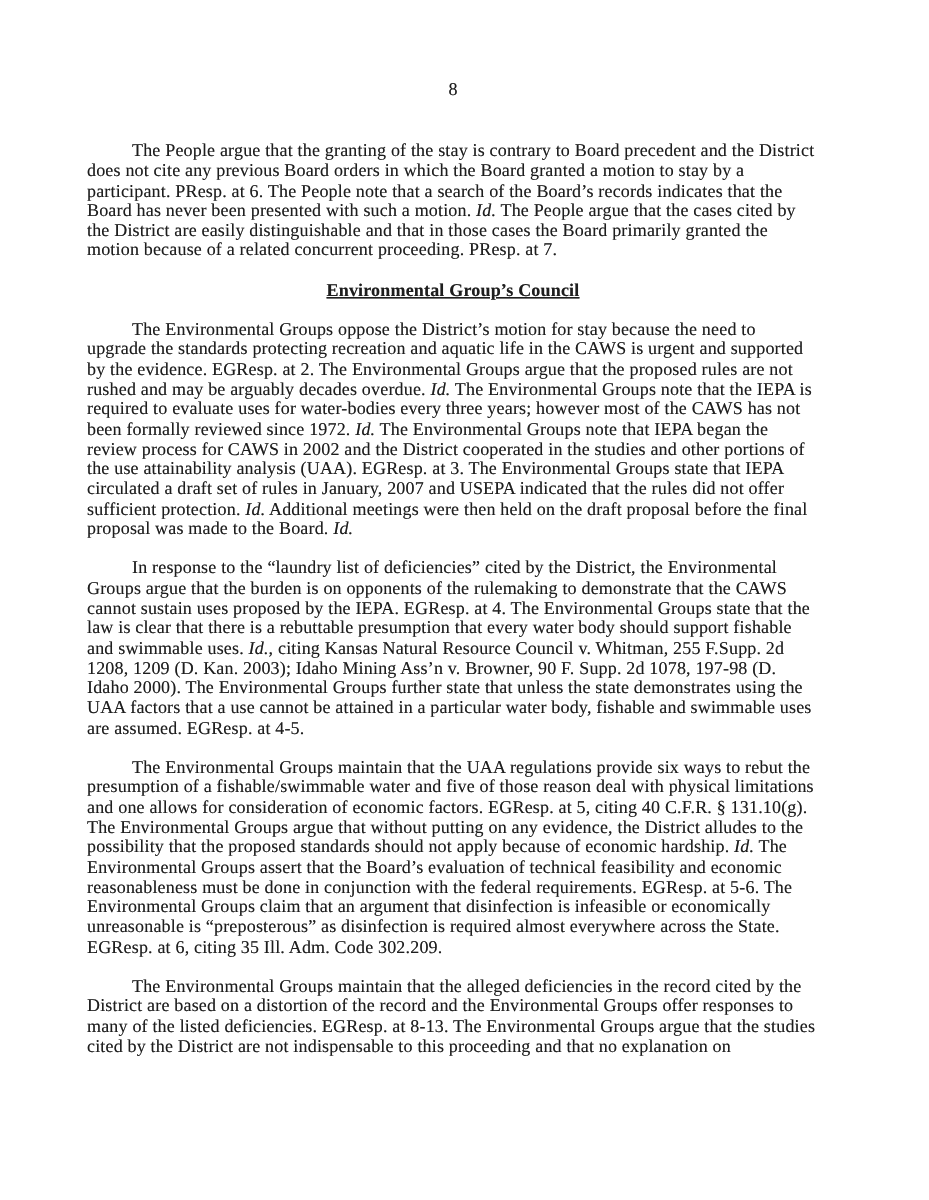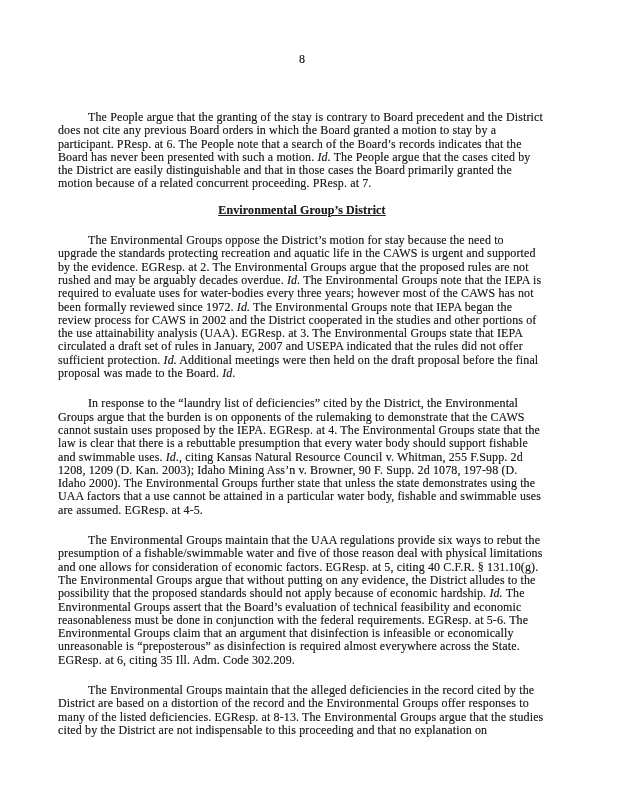--- a/index.html
+++ b/index.html
@@ -31,40 +31,40 @@
     position: absolute;
     top: 94px;
     left: 58px;
     width: 488px;
     font-size: 12px;
     line-height: 13.3px;
     letter-spacing: 0.12px;
     text-align: left;
   }
   .content p.para {
-    margin: 17px 0 13px 0;
+    margin: 0 0 13px 0;
     text-indent: 30px;
   }
   .content .heading {
     margin: 0 0 13px 0;
     text-align: center;
     font-weight: bold;
     text-decoration: underline;
     font-size: 12px;
     line-height: 13.3px;
   }
   .italic { font-style: italic; }
   .underline { }
 </style>
 </head>
 <body>
 
 <div class="page">
   <div class="page-number">8</div>
   <div class="content">
       <p class="para"><span>The People argue that the granting of the stay is contrary to Board precedent and the District does not cite any previous Board orders in which the Board granted a motion to stay by a participant. PResp. at 6. The People note that a search of the Board’s records indicates that the Board has never been presented with such a motion. </span><span class="italic">Id.</span><span> The People argue that the cases cited by the District are easily distinguishable and that in those cases the Board primarily granted the motion because of a related concurrent proceeding. PResp. at 7.</span></p>
-      <div class="heading">Environmental Group’s District</div>
+      <div class="heading">Environmental Group’s Council</div>
       <p class="para"><span>The Environmental Groups oppose the District’s motion for stay because the need to upgrade the standards protecting recreation and aquatic life in the CAWS is urgent and supported by the evidence. EGResp. at 2. The Environmental Groups argue that the proposed rules are not rushed and may be arguably decades overdue. </span><span class="italic">Id.</span><span> The Environmental Groups note that the IEPA is required to evaluate uses for water-bodies every three years; however most of the CAWS has not been formally reviewed since 1972. </span><span class="italic">Id.</span><span> The Environmental Groups note that IEPA began the review process for CAWS in 2002 and the District cooperated in the studies and other portions of the use attainability analysis (UAA). EGResp. at 3. The Environmental Groups state that IEPA circulated a draft set of rules in January, 2007 and USEPA indicated that the rules did not offer sufficient protection. </span><span class="italic">Id.</span><span> Additional meetings were then held on the draft proposal before the final proposal was made to the Board. </span><span class="italic">Id.</span></p>
       <p class="para"><span>In response to the “laundry list of deficiencies” cited by the District, the Environmental Groups argue that the burden is on opponents of the rulemaking to demonstrate that the CAWS cannot sustain uses proposed by the IEPA. EGResp. at 4. The Environmental Groups state that the law is clear that there is a rebuttable presumption that every water body should support fishable and swimmable uses. </span><span class="italic">Id.</span><span>, citing </span><span class="underline">Kansas Natural Resource Council v. Whitman</span><span>, 255 F.Supp. 2d 1208, 1209 (D. Kan. 2003); </span><span class="underline">Idaho Mining Ass’n</span><span> v. </span><span class="underline">Browner</span><span>, 90 F. Supp. 2d 1078, 197-98 (D. Idaho 2000). The Environmental Groups further state that unless the state demonstrates using the UAA factors that a use cannot be attained in a particular water body, fishable and swimmable uses are assumed. EGResp. at 4-5.</span></p>
       <p class="para"><span>The Environmental Groups maintain that the UAA regulations provide six ways to rebut the presumption of a fishable/swimmable water and five of those reason deal with physical limitations and one allows for consideration of economic factors. EGResp. at 5, citing 40 C.F.R. § 131.10(g). The Environmental Groups argue that without putting on any evidence, the District alludes to the possibility that the proposed standards should not apply because of economic hardship. </span><span class="italic">Id.</span><span> The Environmental Groups assert that the Board’s evaluation of technical feasibility and economic reasonableness must be done in conjunction with the federal requirements. EGResp. at 5-6. The Environmental Groups claim that an argument that disinfection is infeasible or economically unreasonable is “preposterous” as disinfection is required almost everywhere across the State. EGResp. at 6, citing 35 Ill. Adm. Code 302.209.</span></p>
       <p class="para"><span>The Environmental Groups maintain that the alleged deficiencies in the record cited by the District are based on a distortion of the record and the Environmental Groups offer responses to many of the listed deficiencies. EGResp. at 8-13. The Environmental Groups argue that the studies cited by the District are not indispensable to this proceeding and that no explanation on</span></p>
     </div>
 </div>
 
 </body></html>

